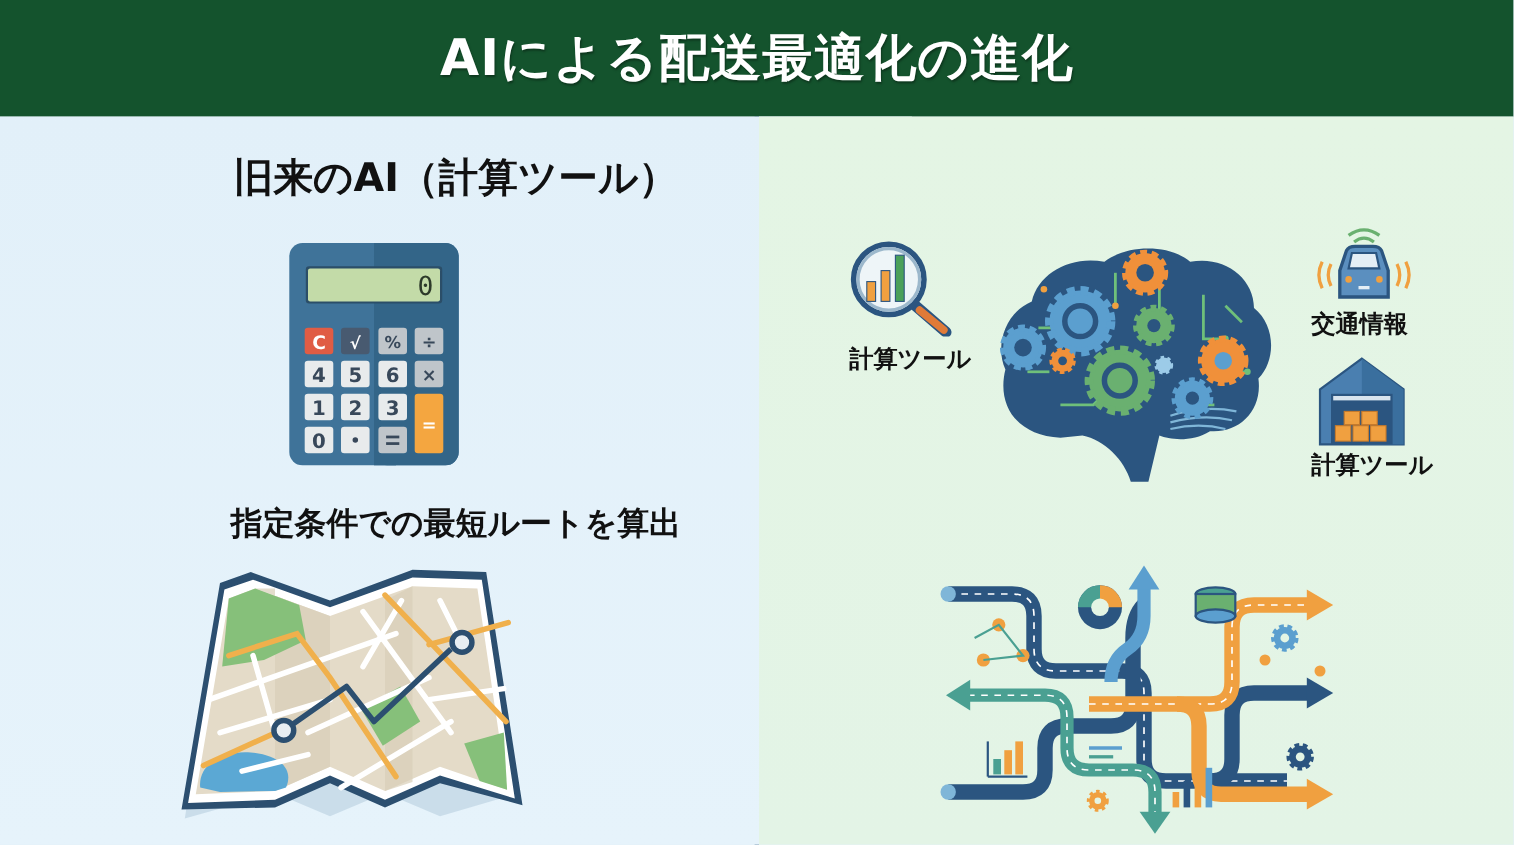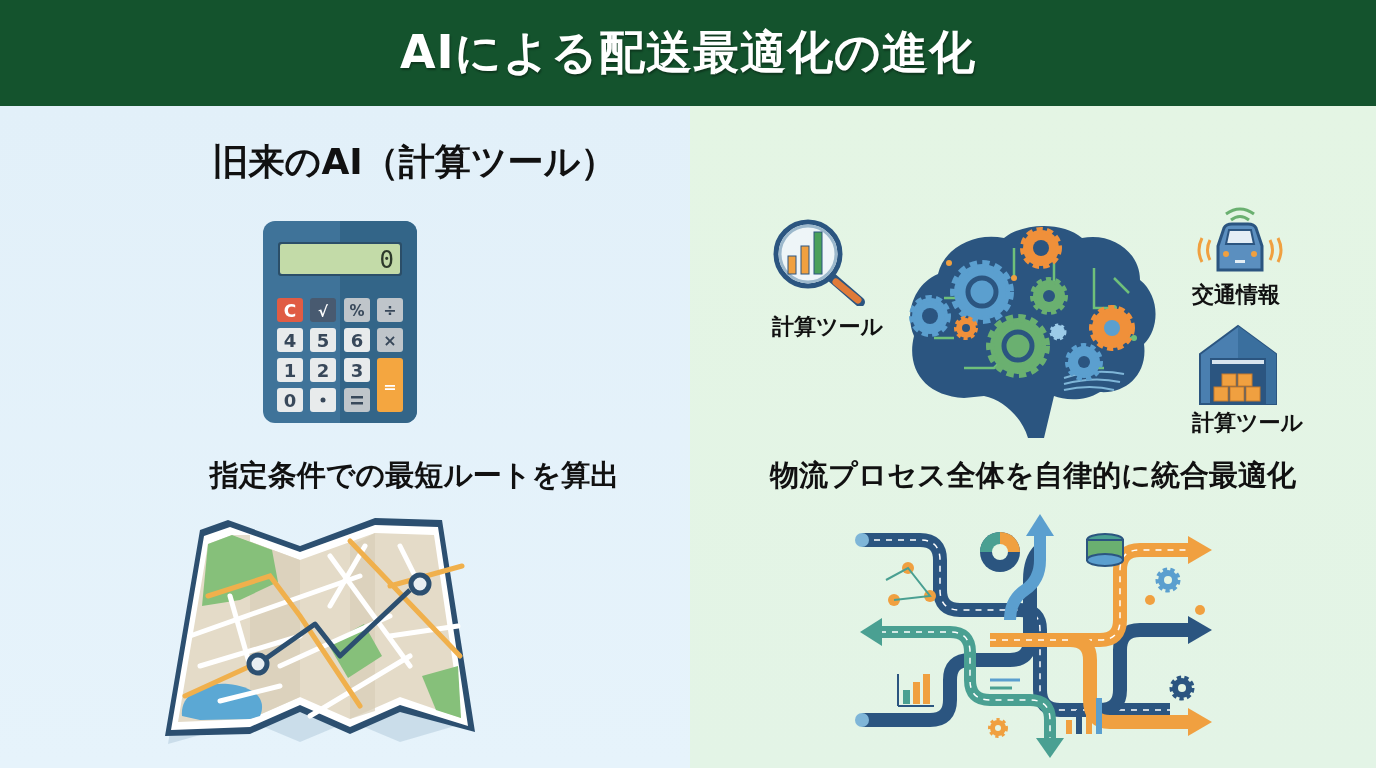--- a/index.html
+++ b/index.html
@@ -215,21 +215,20 @@
         <rect x="24" y="50" width="14" height="12"></rect>
           <rect x="40" y="50" width="14" height="12"></rect>
         <rect x="16" y="63" width="14" height="14"></rect>
           <rect x="32" y="63" width="14" height="14"></rect>
           <rect x="48" y="63" width="14" height="14"></rect>
       </g>
     </svg>
   </div>
   <div class="label" style="left:502px; top:302px;">計算ツール</div>
 
-  <div class="caption">物流プロセス全体を自律的に統合最適化</div>
 
   <div class="svgwrap" style="left:160px; top:404px;">
     <svg width="370" height="250" viewBox="0 0 370 250">
 
       <path d="M12,30 L70,30 Q90,30 90,50 L90,80 Q90,100 110,100 L170,100 Q190,100 190,120 L190,180 Q190,200 210,200 L320,200" stroke="#2b5580" stroke-width="14" fill="none"></path>
       <path d="M12,30 L70,30 Q90,30 90,50 L90,80 Q90,100 110,100 L170,100 Q190,100 190,120 L190,180 Q190,200 210,200 L320,200" stroke="#ffffff" stroke-width="1.5" stroke-dasharray="6 6" fill="none"></path>
       <circle cx="12" cy="30" r="7" fill="#7fb6d8"></circle>
 
       <path d="M250,200 Q270,200 270,180 L270,140 Q270,120 290,120 L340,120" stroke="#2b5580" stroke-width="14" fill="none"></path>
       <polygon points="338,106 362,120 338,134" fill="#2b5580"></polygon>

